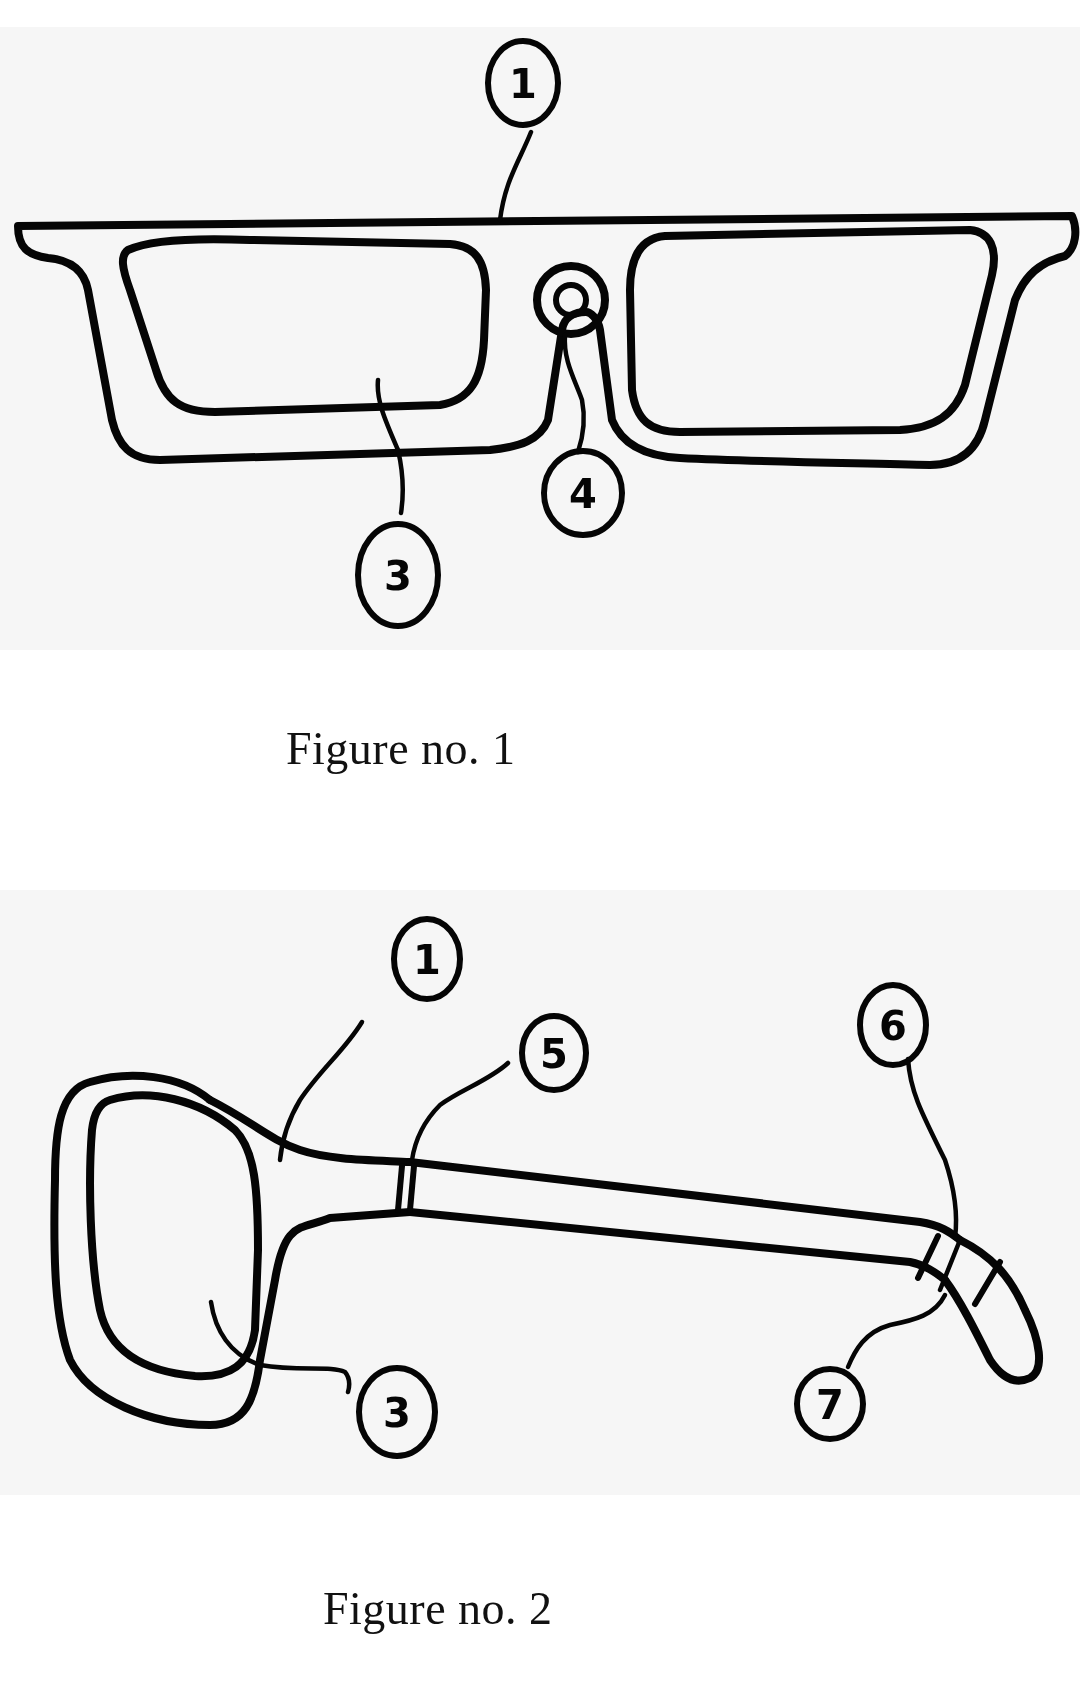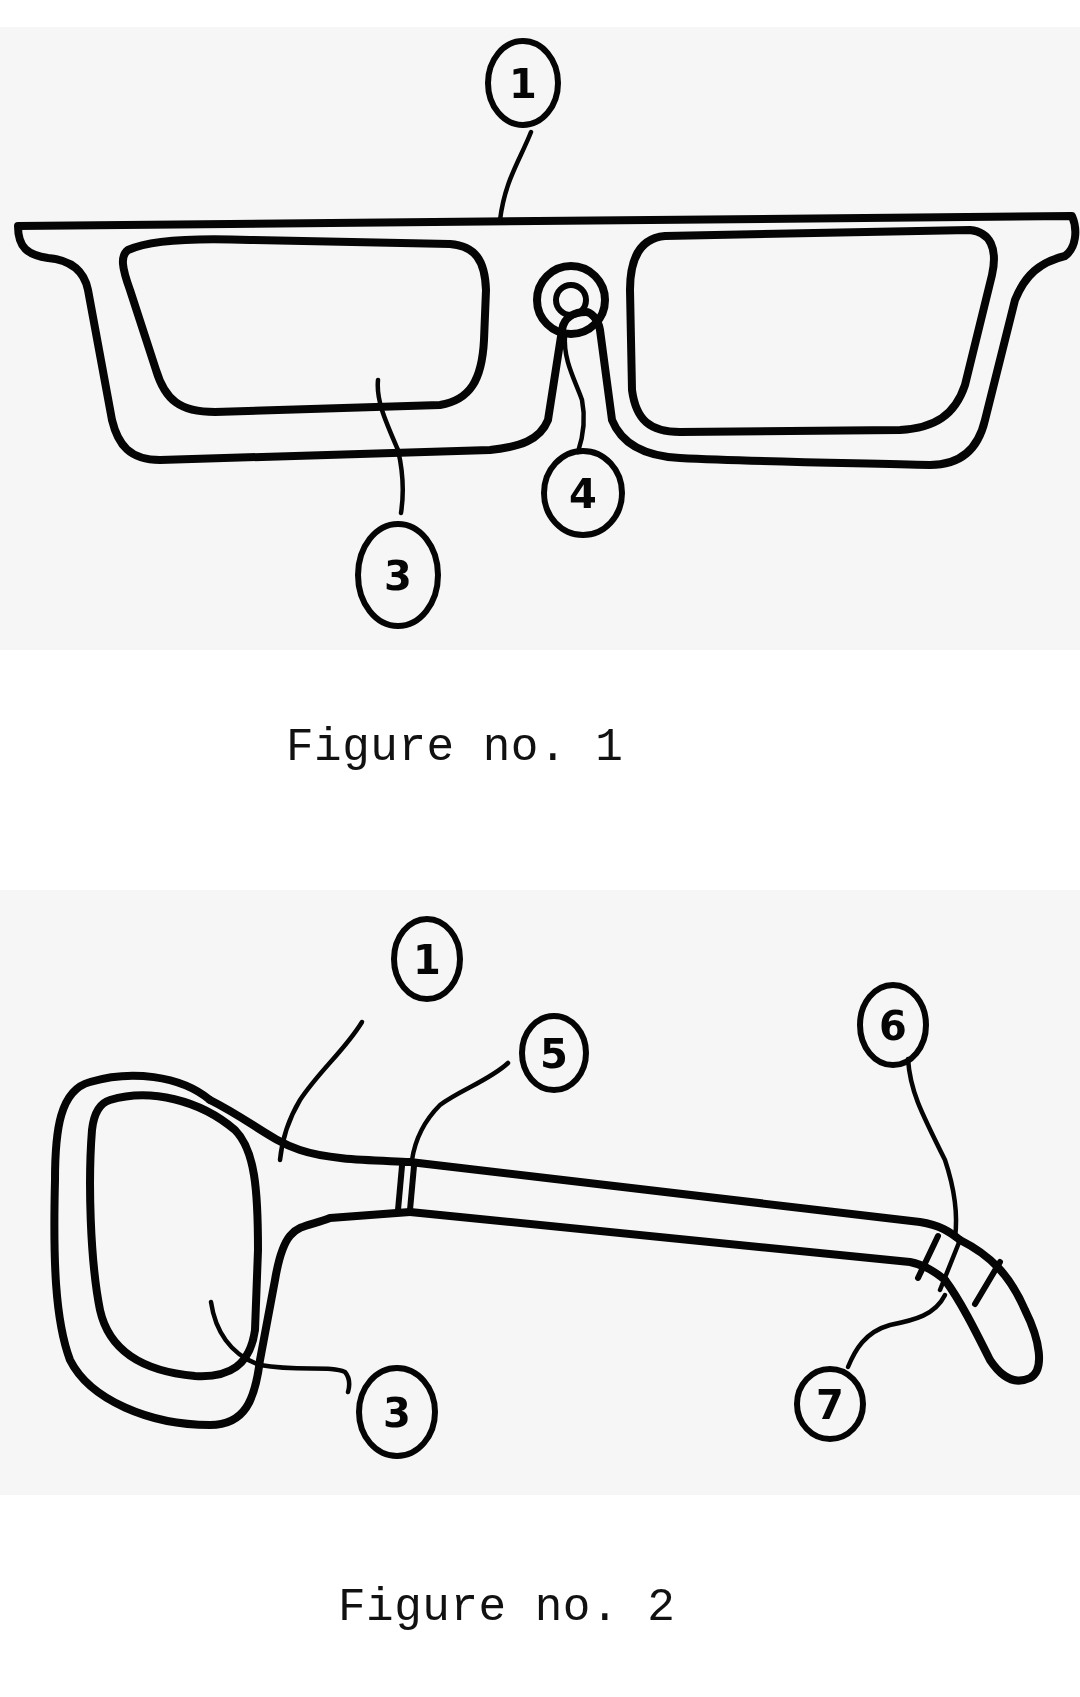--- a/index.html
+++ b/index.html
@@ -6,23 +6,23 @@
     body { width: 1080px; height: 1697px; position: relative; overflow: hidden; font-family: "DejaVu Sans", sans-serif; }
     .panel { position: absolute; left: 0; width: 1080px; background: #f6f6f6; }
     #panel-1 { top: 27px; height: 623px; }
     #panel-2 { top: 890px; height: 605px; }
     .panel svg { position: absolute; left: 0; top: 0; }
     .ink { fill: none; stroke: #050505; stroke-linecap: round; stroke-linejoin: round; }
     .thick { stroke-width: 8; }
     .mid { stroke-width: 6; }
     .thin { stroke-width: 4.5; }
     .callout-num { font-family: "DejaVu Sans", sans-serif; font-weight: bold; font-size: 40px; fill: #050505; text-anchor: middle; dominant-baseline: central; }
-    .caption { position: absolute; font-family: Liberation Mono, monospace; font-size: 46px; color: #111111; white-space: nowrap; letter-spacing: 0.5px; }
+    .caption { position: absolute; font-family: Liberation Serif, serif; font-size: 46px; color: #111111; white-space: nowrap; letter-spacing: 0.5px; }
     #caption-1 { left: 286px; top: 722px; }
-    #caption-2 { left: 338px; top: 1582px; }
+    #caption-2 { left: 323px; top: 1582px; }
   </style>
 </head>
 <body>
 
 <div class="panel" id="panel-1">
   <svg width="1080" height="623" viewBox="0 27 1080 623">
 
     <path class="ink thick" d="M18,226 L1072,216 C1078,230 1076,248 1065,256 C1040,262 1025,275 1015,300 L985,420 C978,450 960,465 930,465
          C860,463 760,462 680,458 C640,456 620,440 612,420 L600,330 C598,318 590,312 586,312
          C576,312 564,316 562,330 L548,420 C540,440 520,447 490,450 L160,460 C130,460 118,445 112,420

